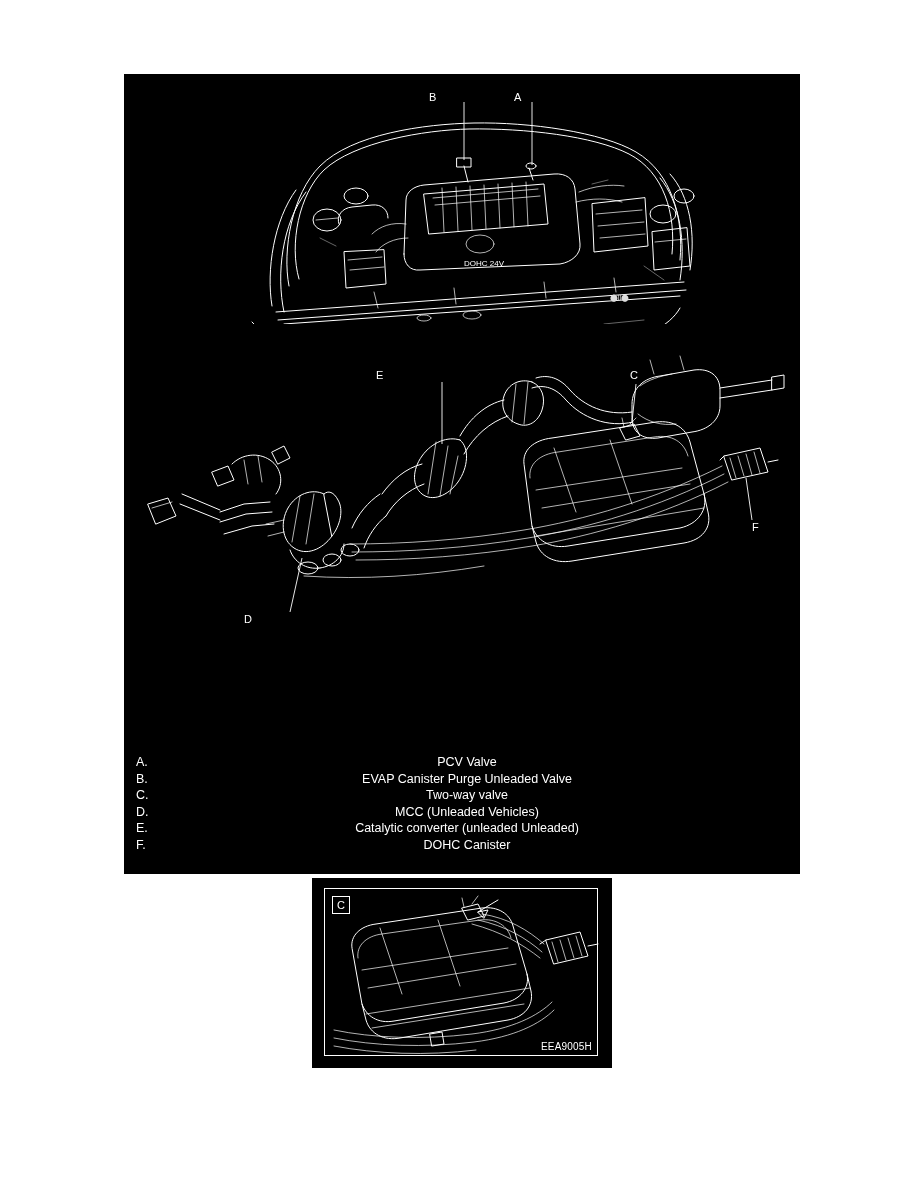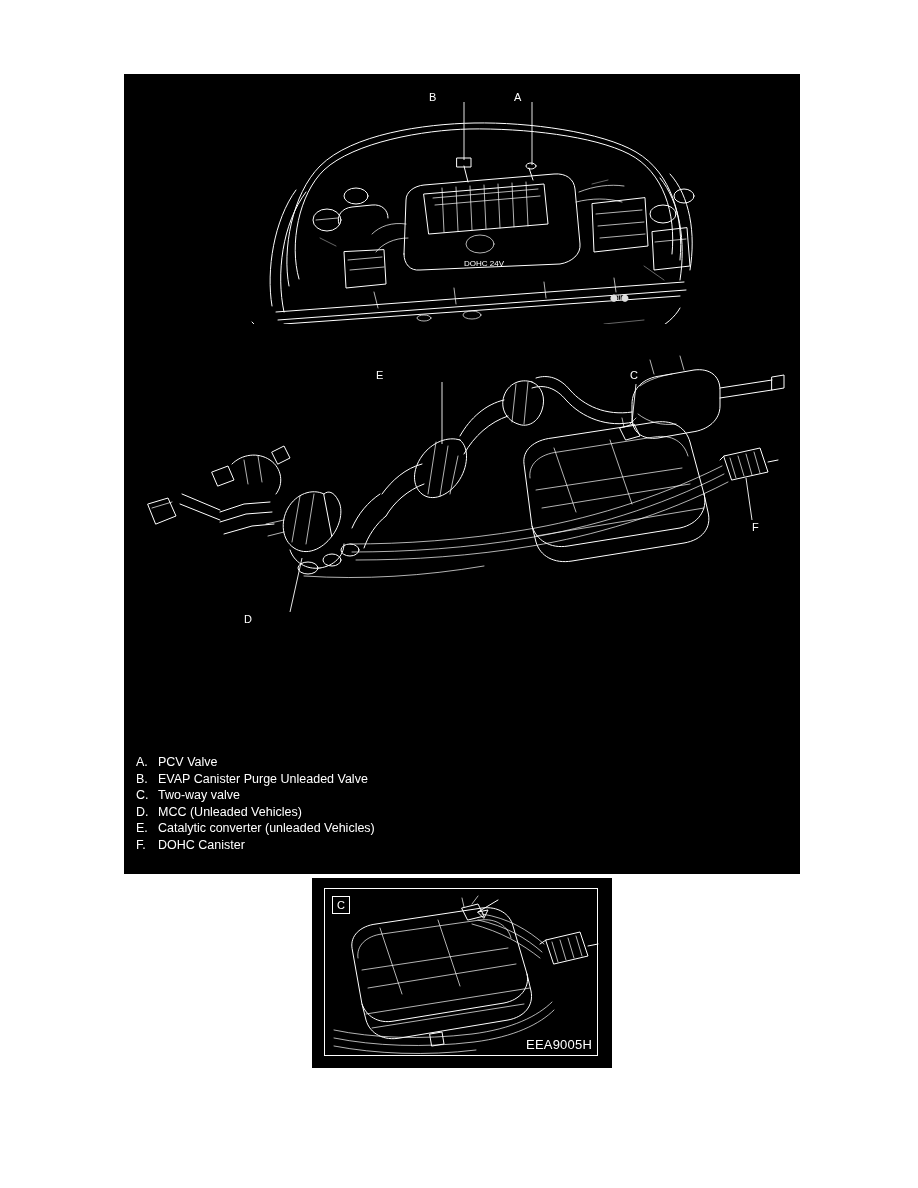--- a/index.html
+++ b/index.html
@@ -58,20 +58,21 @@
     display: flex;
     align-items: flex-start;
     white-space: nowrap;
   }
   .legend-key {
     width: 22px;
     flex: 0 0 22px;
   }
   .legend-text {
     flex: 1 1 auto;
+    text-align: center;
   }
 
   
   .callout {
     position: absolute;
     color: #ffffff;
     font-size: 11px;
     line-height: 11px;
     font-family: "Liberation Sans", sans-serif;
   }
@@ -106,21 +107,21 @@
     color: #ffffff;
     font-size: 11px;
     line-height: 16px;
     text-align: center;
   }
   .detail-code {
     position: absolute;
     right: 20px;
     bottom: 16px;
     color: #ffffff;
-    font-size: 13px;
+    font-size: 10px;
     letter-spacing: 0.2px;
     font-family: "Liberation Sans", sans-serif;
   }
 
   svg { display: block; }
   .ln {
     fill: none;
     stroke: #ffffff;
     stroke-width: 1;
     stroke-linecap: round;
@@ -357,21 +358,21 @@
     <div class="legend-row">
       <span class="legend-key">C.</span>
       <span class="legend-text">Two-way valve</span>
     </div>
     <div class="legend-row">
       <span class="legend-key">D.</span>
       <span class="legend-text">MCC (Unleaded Vehicles)</span>
     </div>
     <div class="legend-row">
       <span class="legend-key">E.</span>
-      <span class="legend-text">Catalytic converter (unleaded Vehicles)</span>
+      <span class="legend-text">Catalytic converter (unleaded Unleaded)</span>
     </div>
     <div class="legend-row">
       <span class="legend-key">F.</span>
       <span class="legend-text">DOHC Canister</span>
     </div>
   </div>
 </div>
 
 <div class="detail-panel">
   <div class="detail-inner-border"></div>

